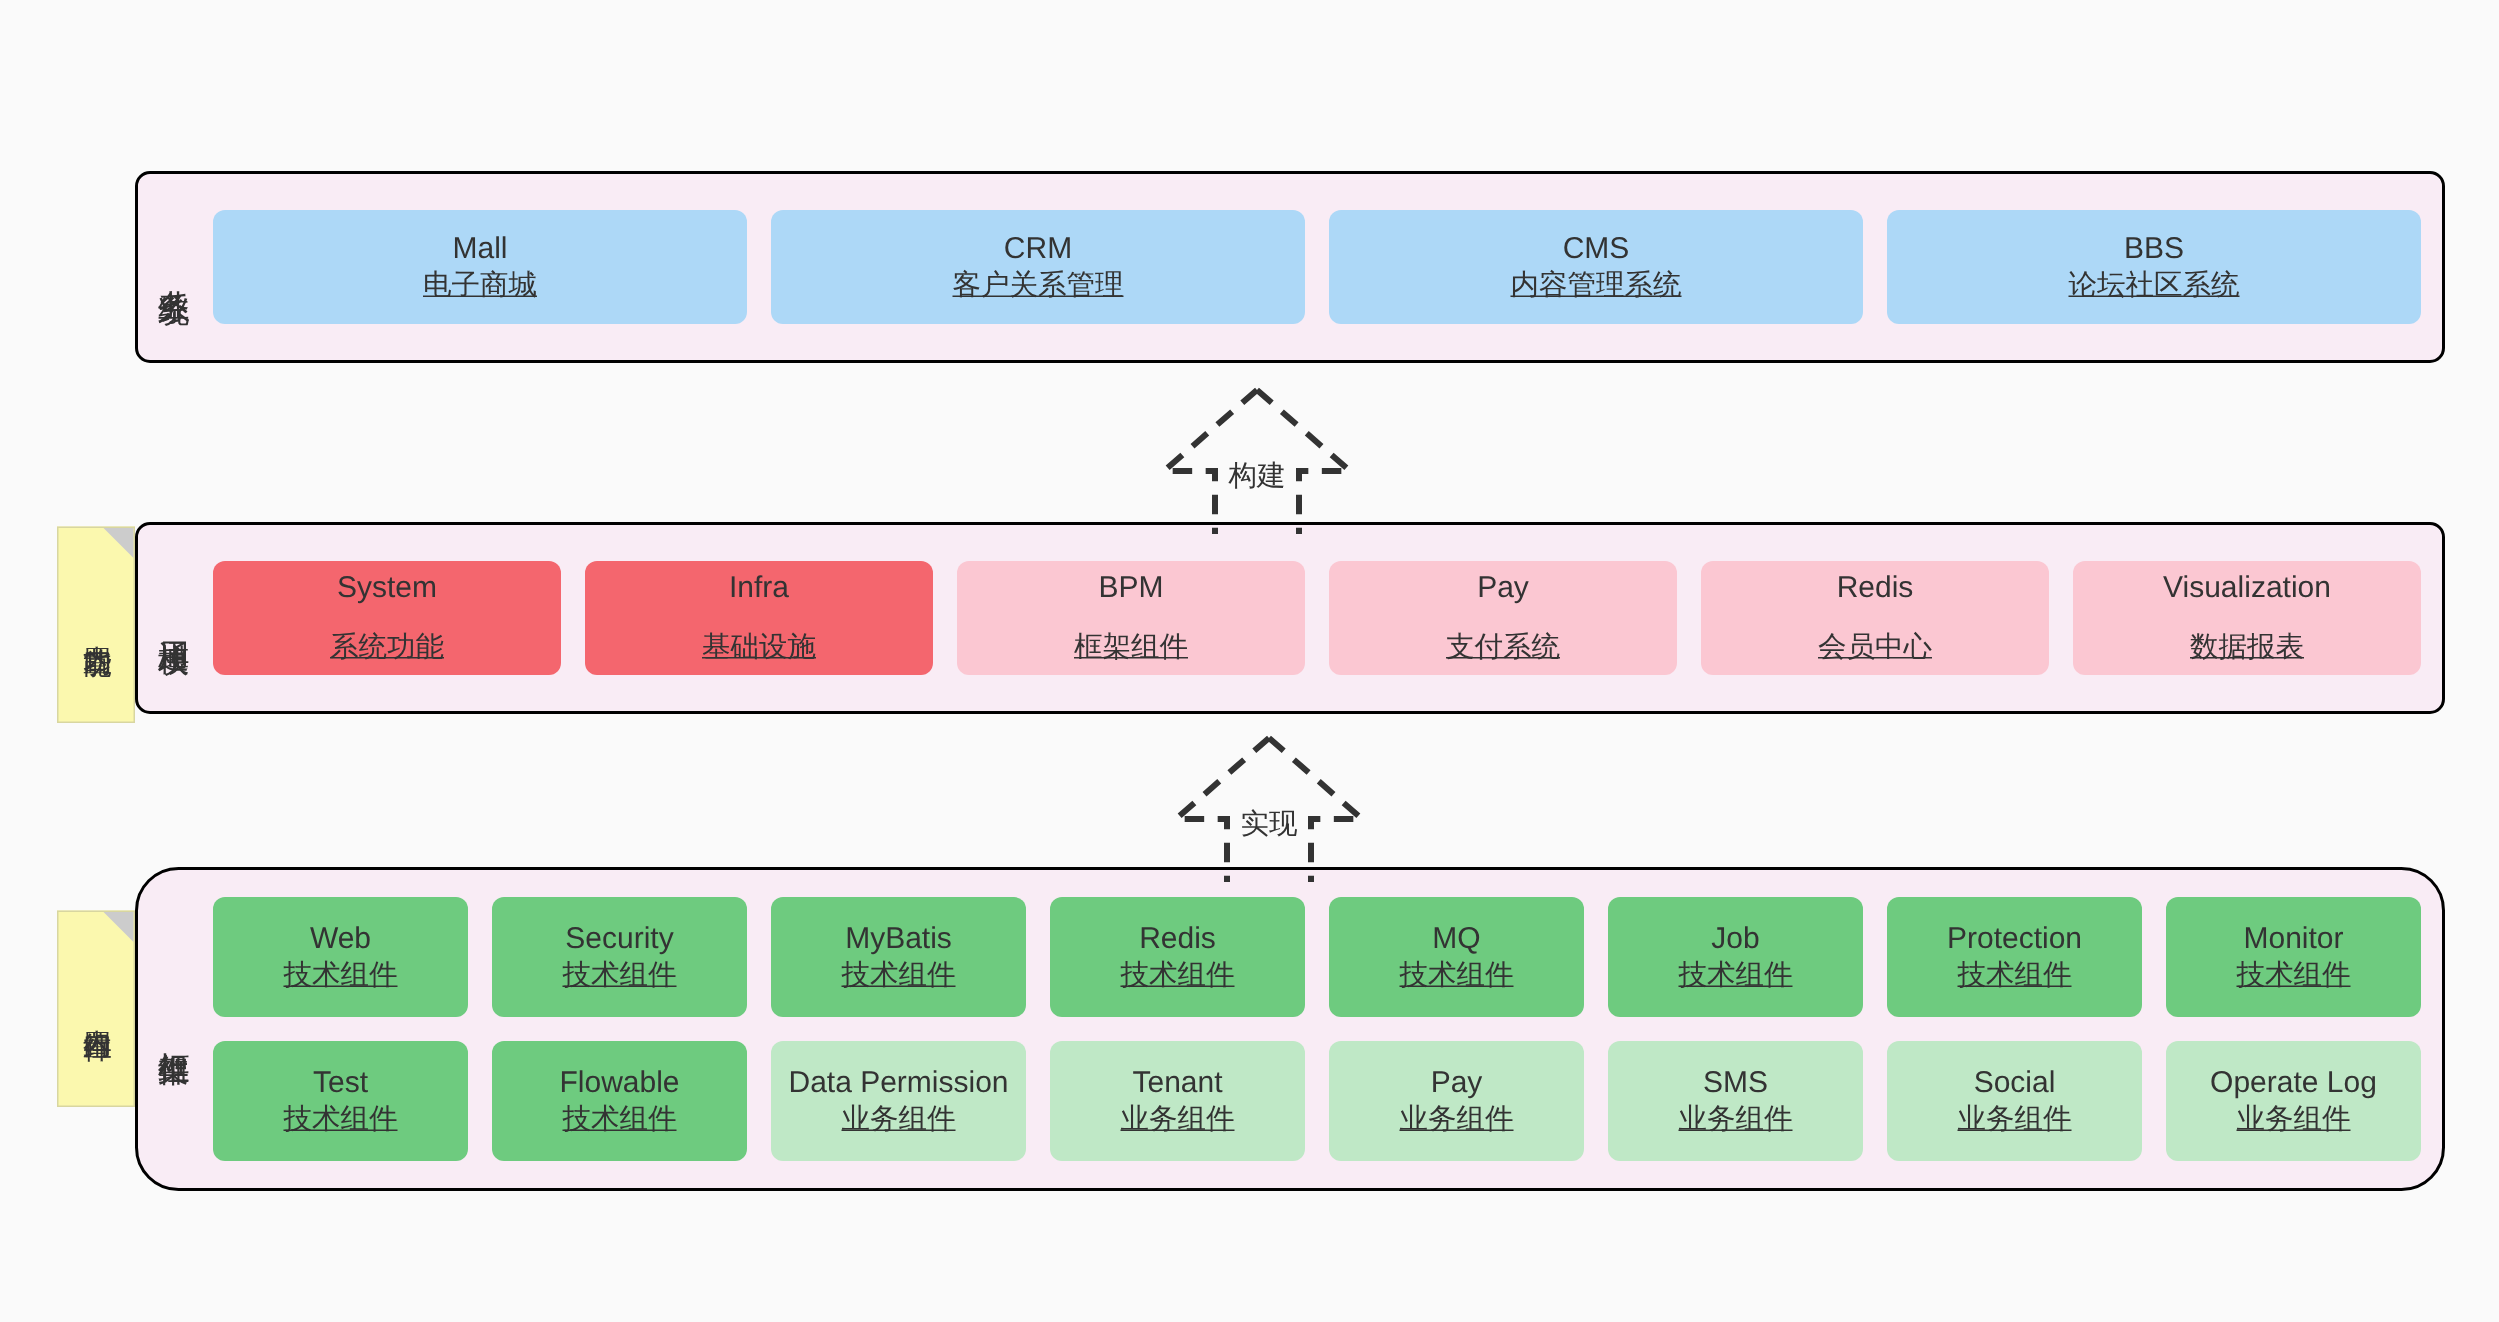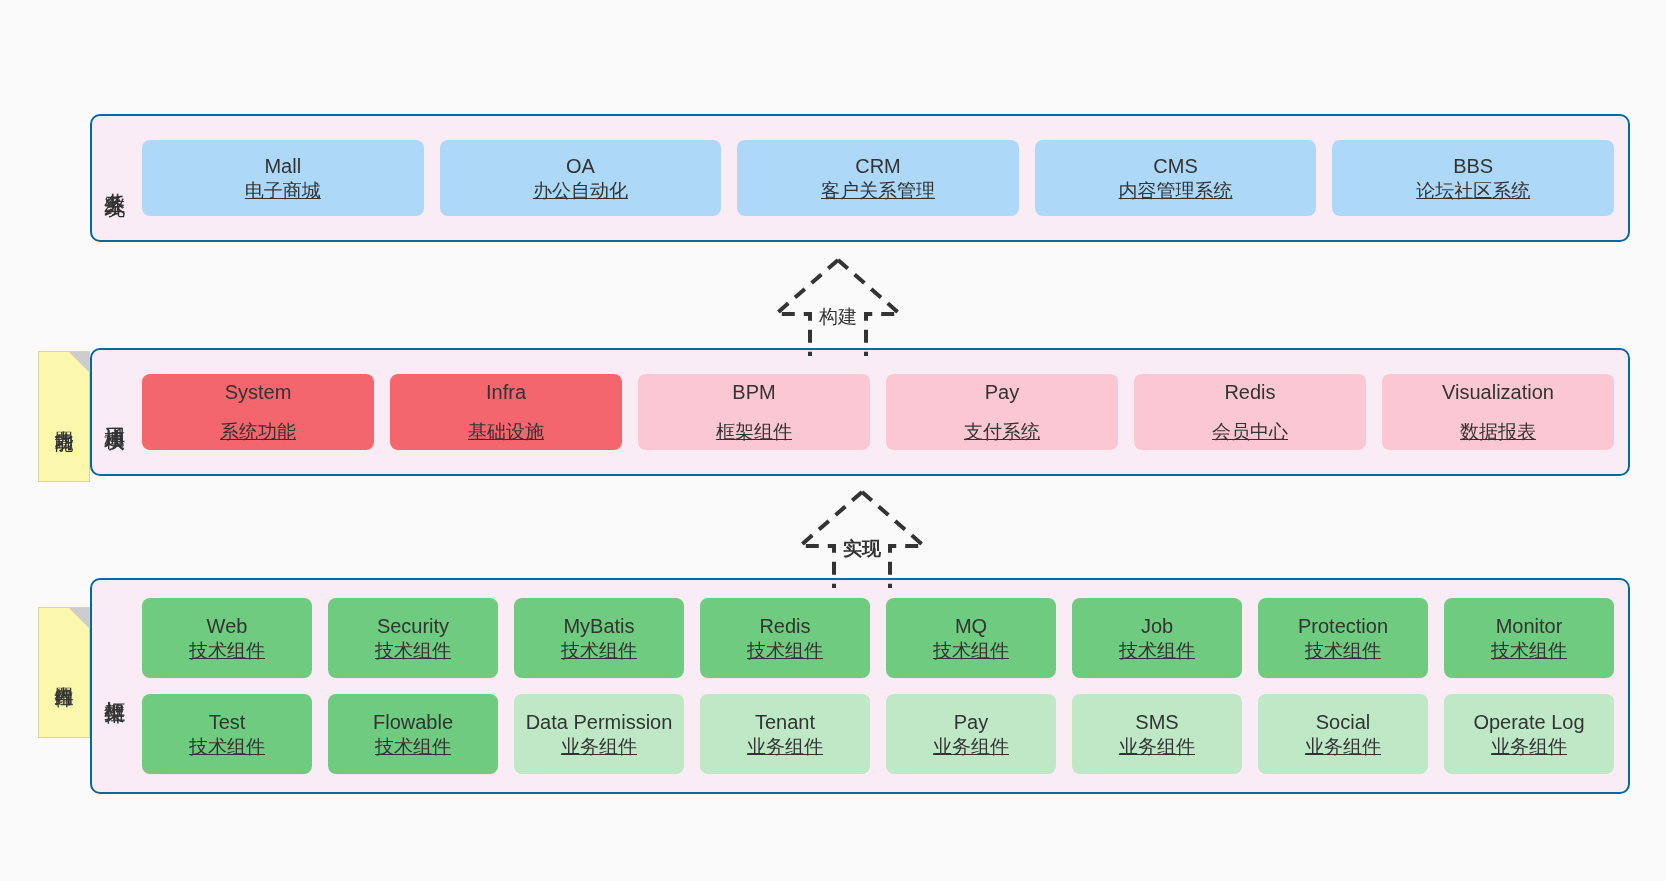--- a/index.html
+++ b/index.html
@@ -19,21 +19,21 @@
   .canvas {
     position: absolute;
     inset: 0;
   }
 
   
   .band {
     position: absolute;
     box-sizing: border-box;
     background: #f9ecf5;
-    border: 2px solid #0369a1;
+    border: 2px solid #000000;
     border-radius: 10px;
     display: flex;
     align-items: stretch;
   }
   .band-title {
     flex: 0 0 auto;
     width: 46px;
     display: flex;
     align-items: center;
     justify-content: center;
@@ -84,21 +84,21 @@
   
   .c-blue       { background: #ADD8F7; }
   .c-red        { background: #F4666E; }
   .c-pink       { background: #FBC7D2; }
   .c-green      { background: #6ECB7F; }
   .c-lightgreen { background: #BFE8C6; }
 
   
   #band-business { left: 90px;  top: 114px; width: 1540px; height: 128px; }
   #band-modules  { left: 90px;  top: 348px; width: 1540px; height: 128px; }
-  #band-framework{ left: 90px;  top: 578px; width: 1540px; height: 216px; }
+  #band-framework{ left: 90px;  top: 578px; width: 1540px; height: 216px; border-radius: 29px; }
 
   #band-business .cell  { height: 76px; }
   #band-modules .cell   { height: 76px; justify-content: space-between; }
   #band-framework .cell { height: 80px; }
 
   
   .note {
     position: absolute;
     width: 52px;
     background: #FBF8AE;
@@ -129,21 +129,21 @@
   #note-builtin-comp { left: 38px; top: 607px; height: 131px; }
 
   
   .arrow-group {
     position: absolute;
     width: 180px;
     height: 108px;
     z-index: 2;
   }
   #arrow-build   { left: 748px; top: 252px; }
-  #arrow-realize { left: 772px; top: 484px; font-weight: bold; }
+  #arrow-realize { left: 756px; top: 484px; }
   .arrow-group svg { display: block; }
   .arrow-label {
     position: absolute;
     left: 0;
     right: 0;
     bottom: 30px;
     text-align: center;
     font-size: 19px;
     color: #333;
     pointer-events: none;
@@ -155,24 +155,20 @@
 
 <div class="canvas">
 
   <div class="band" id="band-business">
     <div class="band-title">业务系统</div>
     <div class="band-body">
       <div class="row">
         <div class="cell c-blue">
           <span class="en">Mall</span>
           <span class="cn">电子商城</span>
-        </div>
-        <div class="cell c-blue">
-          <span class="en">OA</span>
-          <span class="cn">办公自动化</span>
         </div>
         <div class="cell c-blue">
           <span class="en">CRM</span>
           <span class="cn">客户关系管理</span>
         </div>
         <div class="cell c-blue">
           <span class="en">CMS</span>
           <span class="cn">内容管理系统</span>
         </div>
         <div class="cell c-blue">

